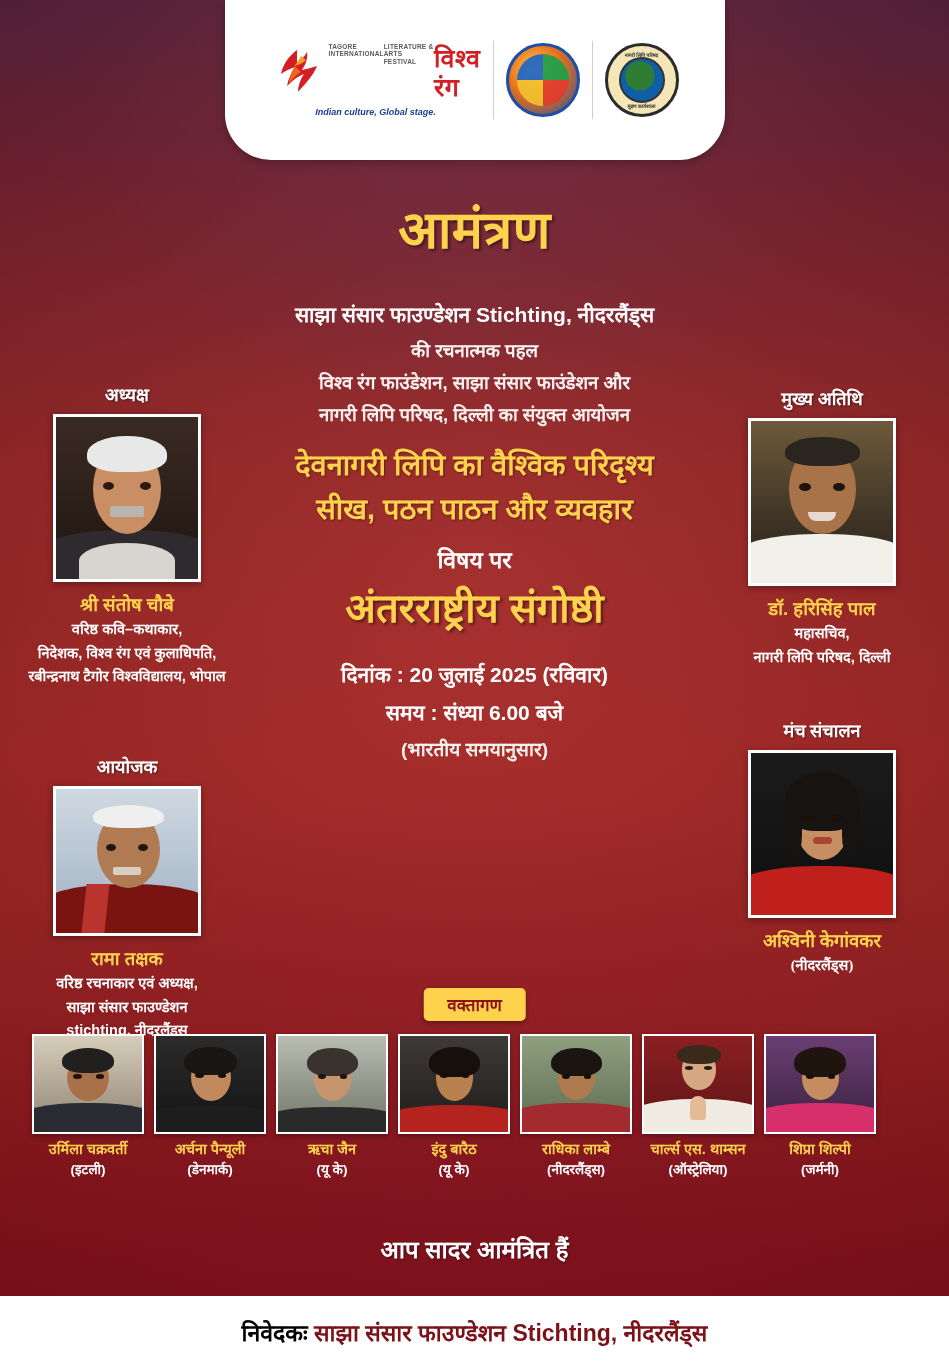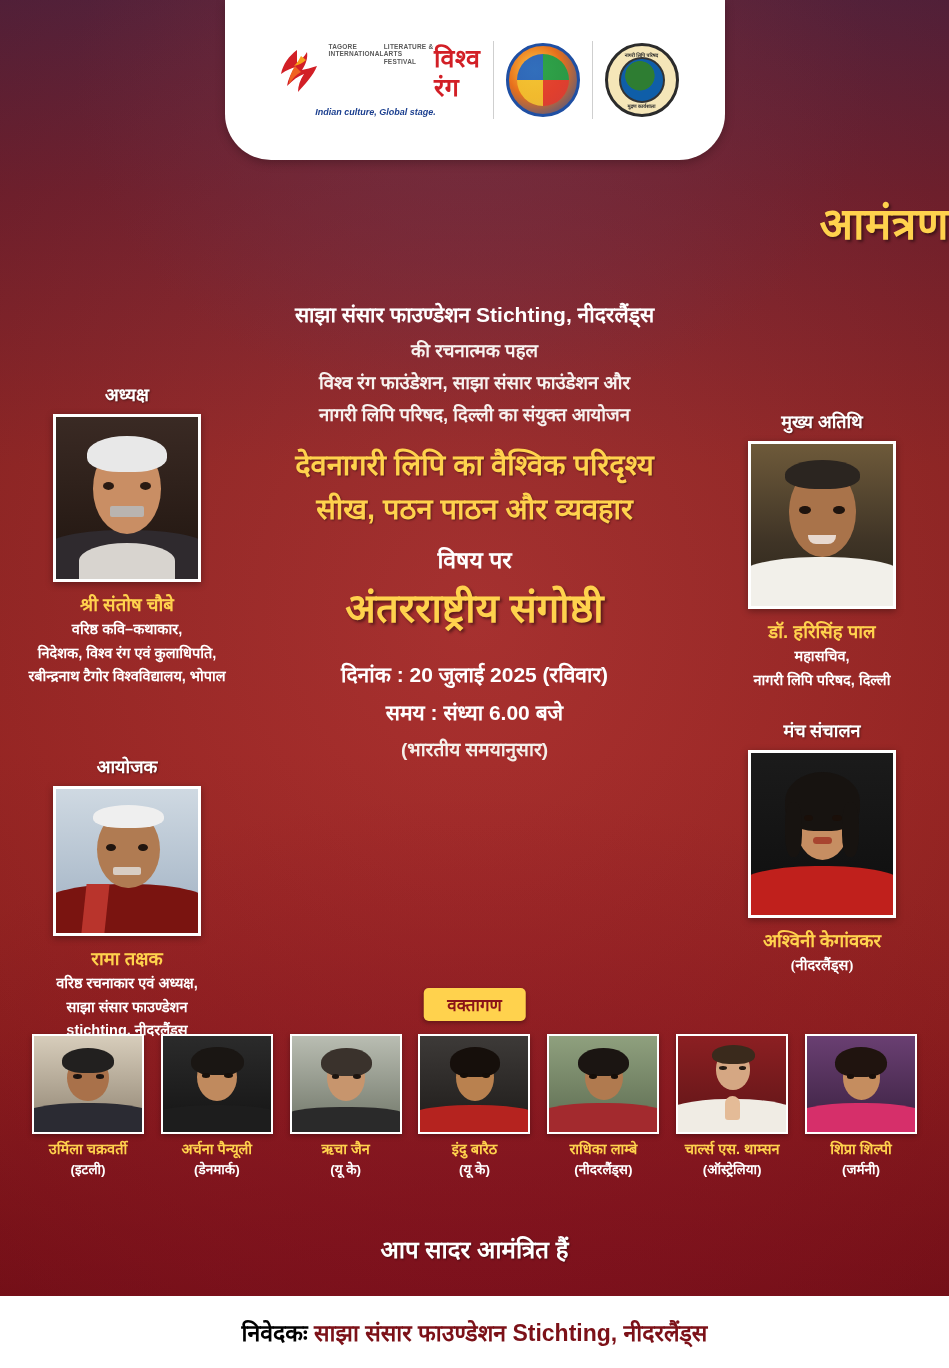--- a/index.html
+++ b/index.html
@@ -55,22 +55,22 @@
     background: conic-gradient(#18a04a 0 25%, #e03a2f 0 50%, #f2c230 0 75%, #1b64c8 0 100%); opacity:.9;}
   .logo-c2 { border: 3px solid #2b2b2b; background:#f5e6b8; }
   .logo-c2 .inner2 { width:46px;height:46px;border-radius:50%;
     background: radial-gradient(circle at 45% 40%, #2e7d32 0 42%, #0f5ea8 44% 100%);
     border:2px solid #333; }
   .logo-c2 .band { position:absolute; top:6px; left:0; right:0; text-align:center; font-size:5px; color:#2b2b2b; font-weight:700;}
   .logo-c2 .band-b { position:absolute; bottom:5px; left:0; right:0; text-align:center; font-size:5px; color:#2b2b2b; font-weight:700;}
 
   
   .title-aamantran {
-    position:absolute; top: 192px; left: 0; right: 0; text-align:right;
-    font-size: 44px; font-weight: 800; color: #ffd24d;
+    position:absolute; top: 192px; left: 0; right: 0; text-align:center;
+    font-size: 52px; font-weight: 800; color: #ffd24d;
     text-shadow: 2px 2px 3px rgba(0,0,0,0.45);
     letter-spacing: .5px;
   }
   .center-col {
     position: absolute; top: 300px; left: 50%; transform: translateX(-50%);
     width: 520px; text-align:center; color:#fff;
   }
   .line-bold-white { font-size: 21px; font-weight: 800; color:#ffffff; margin-bottom: 9px; }
   .line-white { font-size: 18.5px; font-weight: 600; color:#f7f2ef; margin-bottom: 7px; }
   .theme {
@@ -95,40 +95,40 @@
   }
   .photo-frame {
     width: 148px; height: 168px; margin: 0 auto; border: 3px solid #ffffff;
     overflow:hidden; box-shadow: 0 2px 7px rgba(0,0,0,.35); background:#888;
   }
   .photo-frame.sq { width: 148px; height: 150px; }
   .person .pname { margin-top: 9px; font-size: 18.5px; font-weight: 800; color:#ffd24d; }
   .person .pdesc { margin-top: 3px; font-size: 14.5px; font-weight: 600; color:#ffffff; line-height: 1.42; }
 
   #person-chairperson { top: 382px; left: 22px; }
-  #person-chief-guest { top: 386px; right: 22px; margin-top: 23px; }
+  #person-chief-guest { top: 386px; right: 22px; }
   #person-organizer   { top: 754px; left: 22px; }
   #person-host        { top: 718px; right: 22px; font-family: Liberation Serif, serif; }
 
   
   .face { width:100%; height:100%; position:relative; }
   .f-bg { position:absolute; inset:0; }
   .f-head { position:absolute; border-radius:50%; }
   .f-hair { position:absolute; border-radius: 50% 50% 40% 40%; }
   .f-shoulder { position:absolute; left:-12%; right:-12%; bottom:0; height:34%; border-radius: 46% 46% 0 0; }
 
   
   .speakers-label {
     position:absolute; top: 988px; left:50%; transform: translateX(-50%);
     background:#ffd24d; color:#8b1418; font-weight:800; font-size: 17px;
     padding: 5px 24px; border-radius: 5px; box-shadow: 0 2px 4px rgba(0,0,0,.3);
   }
   .speakers-row {
     position:absolute; top: 1034px; left: 28px; right: 28px;
-    display:flex; justify-content: space-between; gap: 2px;
+    display:flex; gap: 2px;
   }
   .speaker { width: 120px; text-align:center; color:#fff; }
   .sp-frame { width: 112px; height: 100px; margin: 0 auto; border: 2px solid #ffffff; overflow:hidden; box-shadow:0 2px 5px rgba(0,0,0,.3); }
   .sp-name { margin-top: 7px; font-size: 14.5px; font-weight: 800; color:#ffd24d; line-height:1.2; }
   .sp-country { margin-top: 2px; font-size: 13.5px; font-weight: 600; color:#ffffff; }
 
   .invite-line {
     position:absolute; top: 1232px; left:0; right:0; text-align:center;
     font-size: 24px; font-weight: 800; color:#ffffff; text-shadow: 1px 1px 2px rgba(0,0,0,.4);
   }

